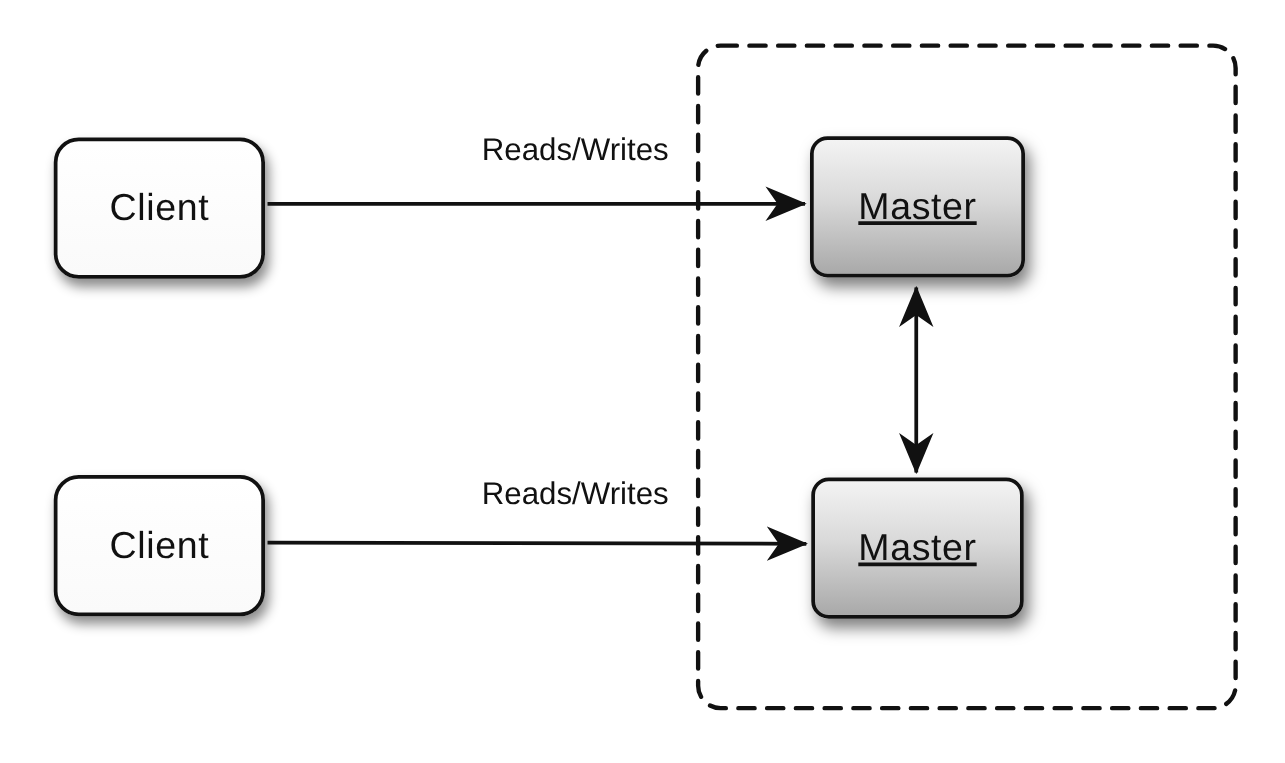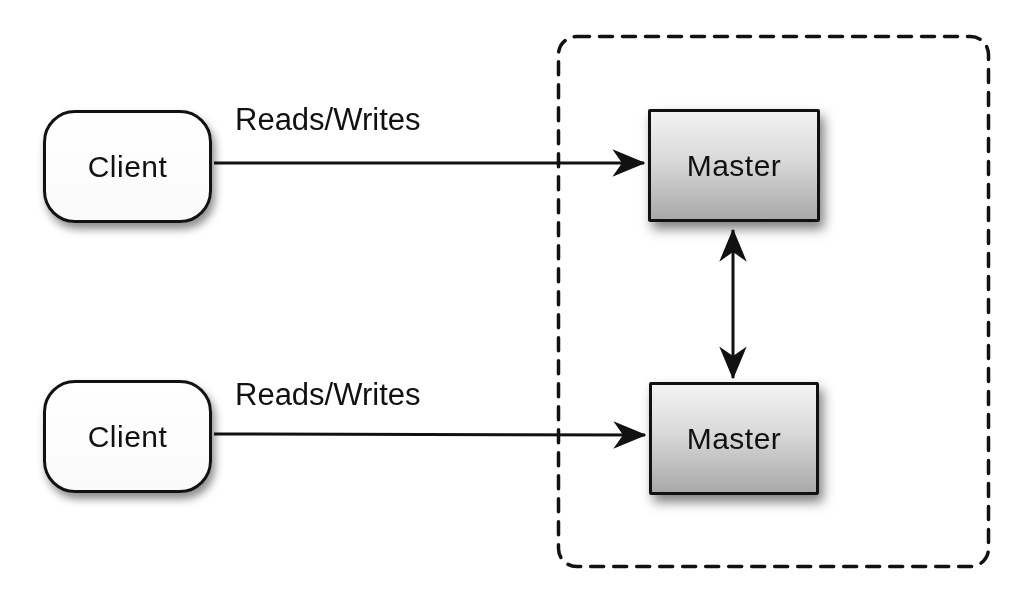--- a/index.html
+++ b/index.html
@@ -26,38 +26,39 @@
   .node{
     position:absolute;
     box-sizing:border-box;
     border:3px solid var(--stroke);
     display:flex;align-items:center;justify-content:center;
     font-size:30px;
     letter-spacing:0.5px;
     z-index:2;
   }
   .client{
-    border-radius:32px;
+    border-radius:20px;
     background:linear-gradient(180deg,var(--client-fill-top),var(--client-fill-bottom));
     box-shadow:3px 6px 9px rgba(0,0,0,0.45);
   }
   .client-top{left:43px;top:110px;width:169px;height:113px;}
   .client-bottom{left:43px;top:380px;width:169px;height:113px;}
   .master{
-    border-radius:2px;
+    border-radius:14px;
     background:linear-gradient(180deg,var(--master-fill-top) 0%,#d9d9d9 45%,var(--master-fill-bottom) 100%);
     box-shadow:4px 7px 12px rgba(0,0,0,0.5);
+    text-decoration:underline;
   }
   .master-top{left:648px;top:109px;width:172px;height:113px;}
   .master-bottom{left:649px;top:382px;width:170px;height:113px;}
   .edge-label{
     position:absolute;
-    font-size:31px;
+    font-size:25px;
     line-height:36px;
-    text-align:left;
+    text-align:right;
     white-space:nowrap;
     z-index:6;
   }
   .label-rw-top{left:235px;top:102px;width:300px;}
   .label-rw-bottom{left:235px;top:377px;width:300px;}
   .label-replication{left:748px;top:281px;width:230px;}
   .arrow-line{stroke:var(--stroke);stroke-width:3;fill:none;}
   .dashed-border{
     stroke:var(--stroke);stroke-width:3.5;fill:none;
     stroke-dasharray:13 10;stroke-linecap:round;

